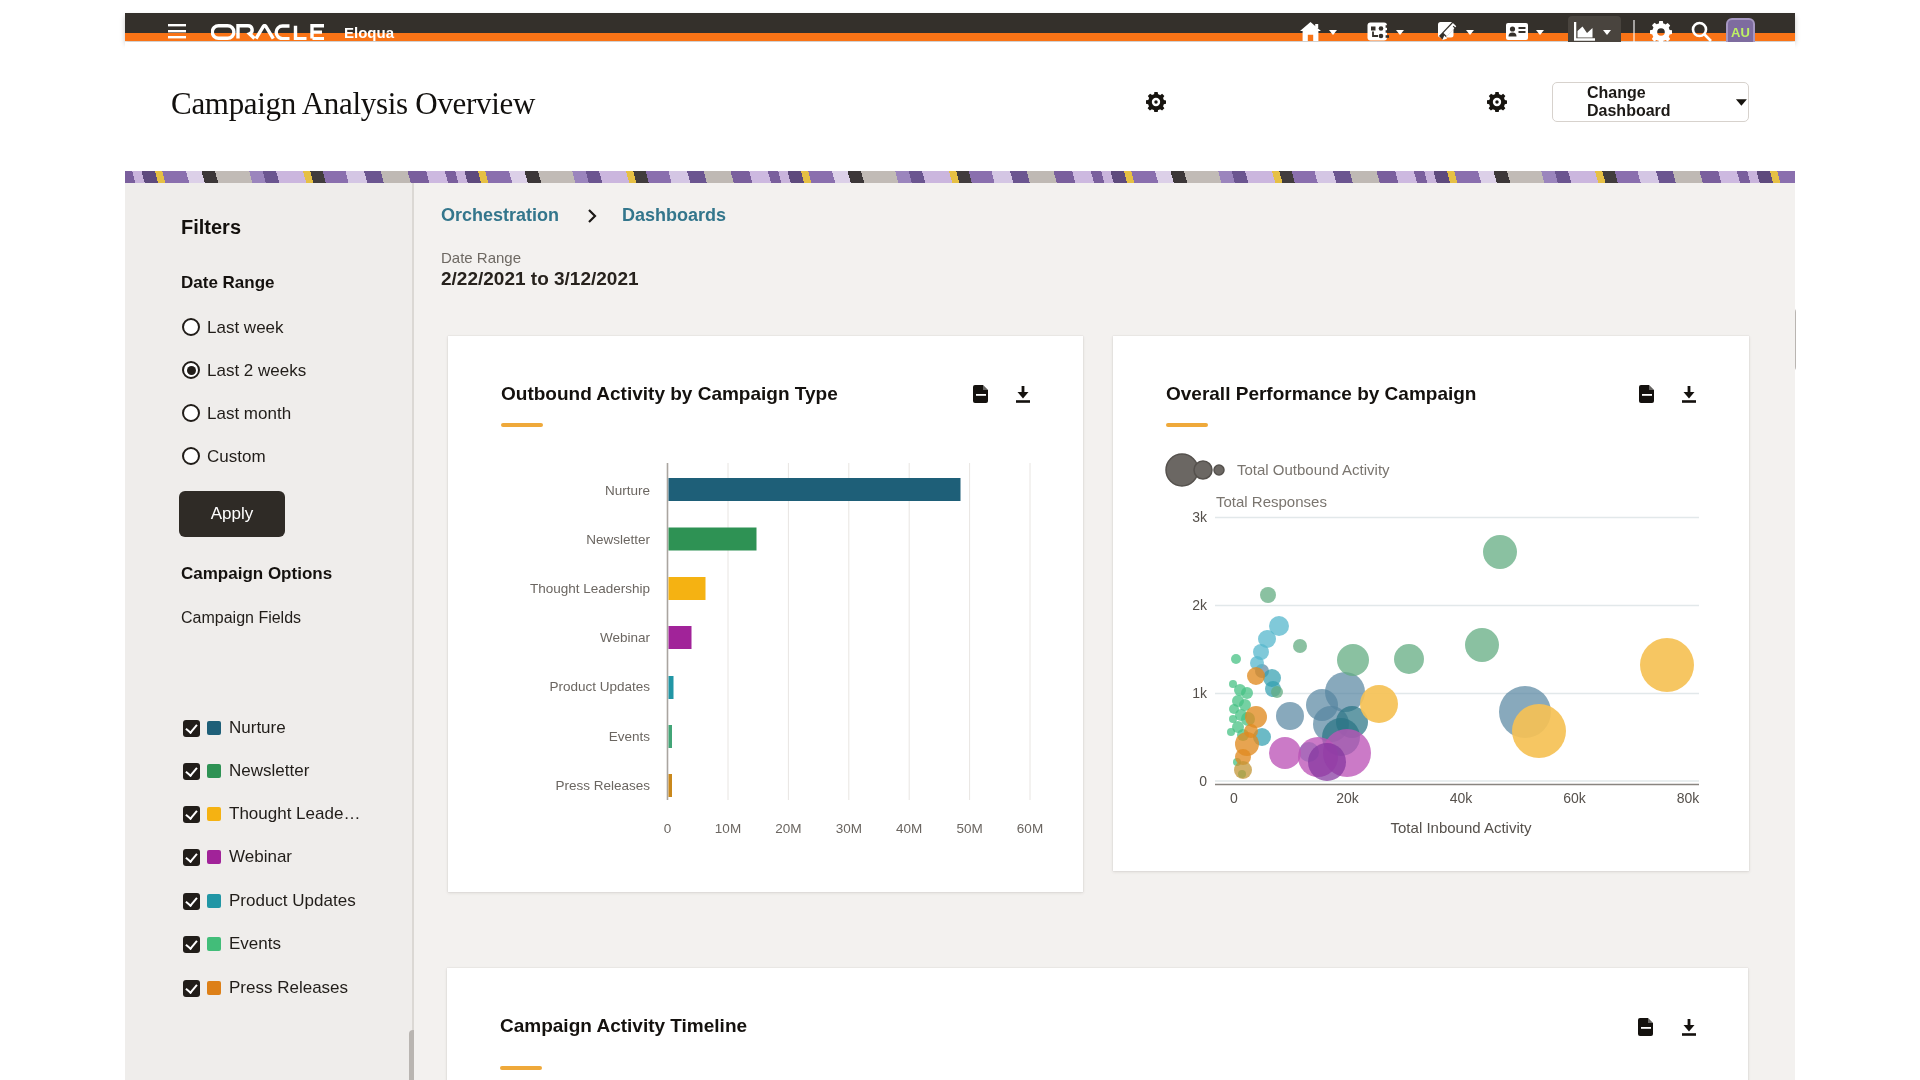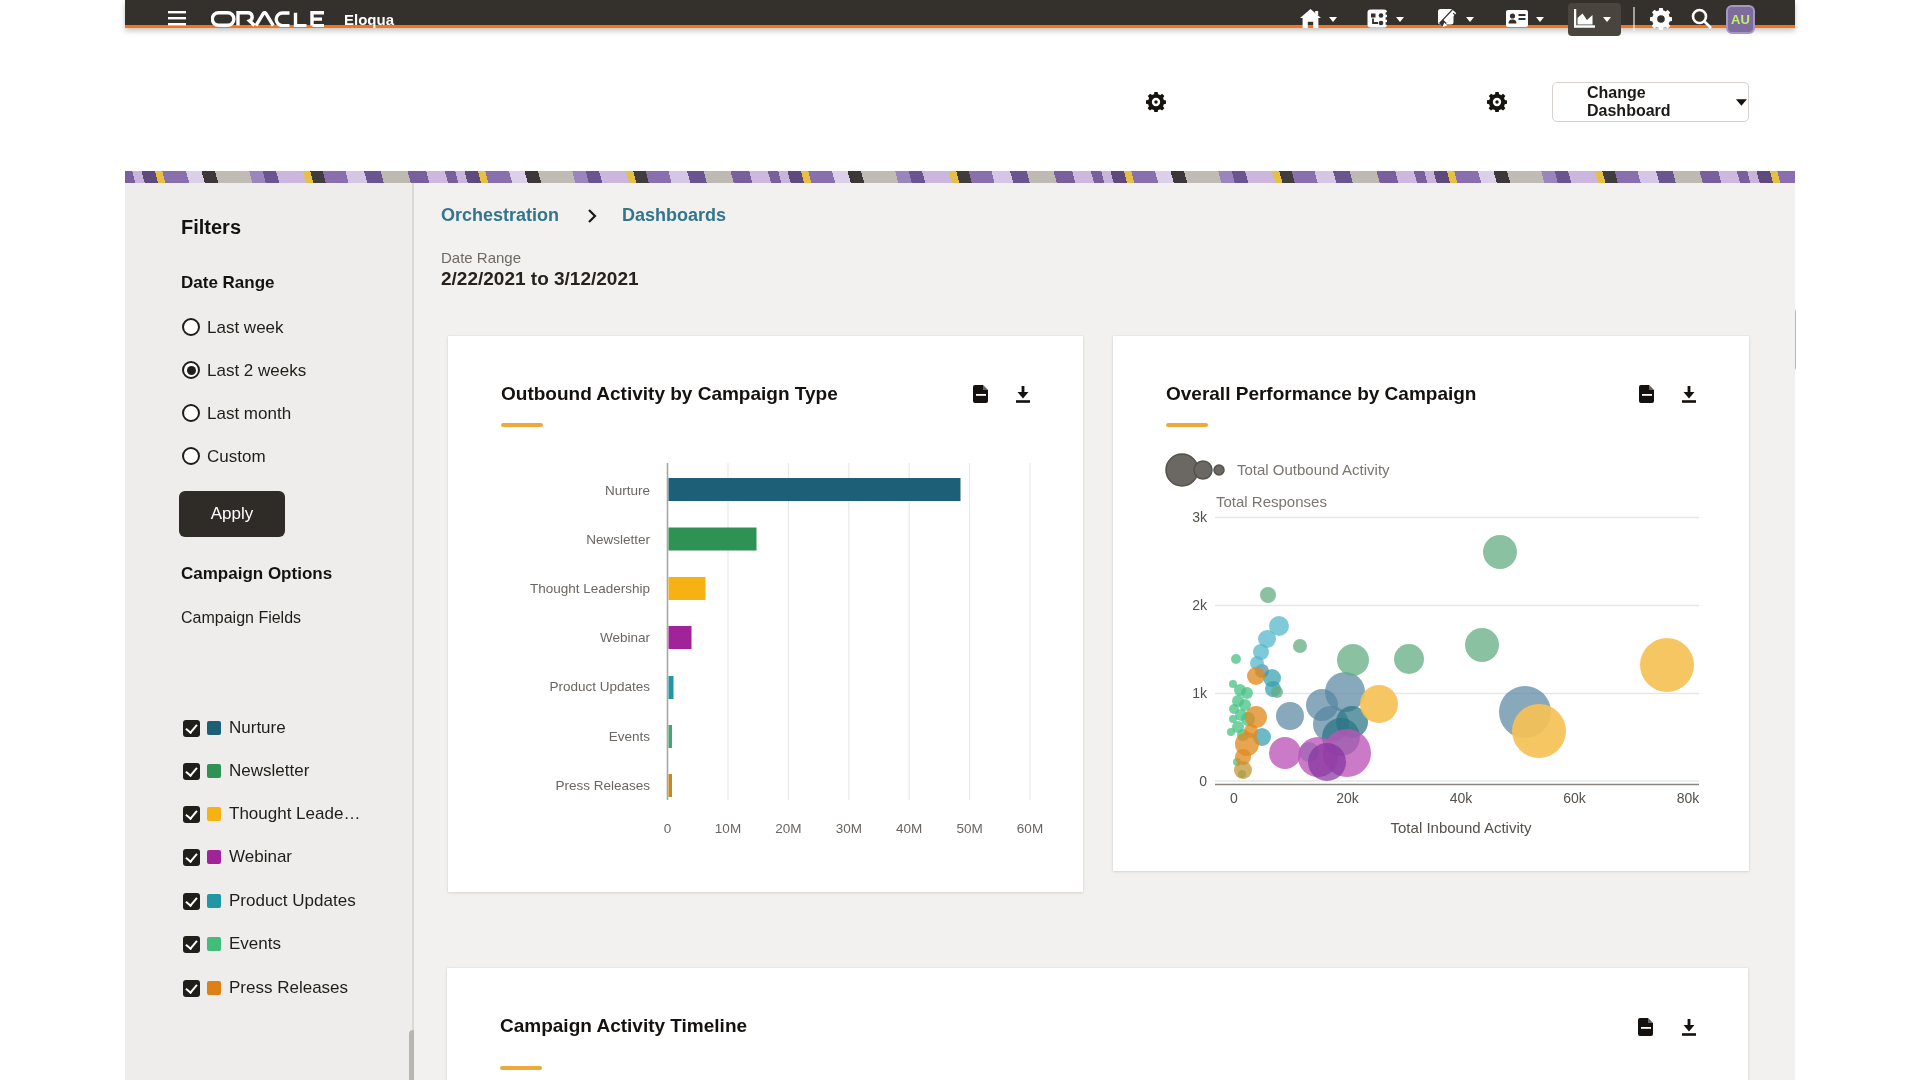--- a/index.html
+++ b/index.html
@@ -2,22 +2,22 @@
 <html><head>
 <meta charset="utf-8">
 <style>
   * { margin:0; padding:0; box-sizing:border-box; }
   html,body { width:1920px; height:1080px; background:#ffffff; overflow:hidden;
     font-family:"Liberation Sans", sans-serif; }
   #app { position:absolute; left:125px; top:0; width:1670px; height:1080px; background:#fff; }
   .abs { position:absolute; }
 
   
-  #navbar { position:absolute; left:0; top:0; width:1670px; height:28px;
-    background:#34302b; border-bottom:3px solid #f97316; box-shadow:0 3px 5px rgba(40,35,30,.25); }
+  #navbar { position:absolute; left:0; top:13px; width:1670px; height:28px;
+    background:#34302b; border-bottom:8px solid #f97316; box-shadow:0 3px 5px rgba(40,35,30,.25); }
   .caret-w { width:0; height:0; border-left:4.5px solid transparent; border-right:4.5px solid transparent; border-top:5px solid #fff; }
 
   
   #pagehead { position:absolute; left:0; top:42px; width:1670px; height:129px; background:#fff; }
   #ptitle { position:absolute; left:46px; top:44px; font-family:"Liberation Serif", serif;
     font-size:31px; color:#12100e; letter-spacing:-0.3px; }
   #chgbtn { position:absolute; left:1427px; top:40px; width:197px; height:40px; background:#fff;
     border:1px solid #d7d2cd; border-radius:5px; display:flex; align-items:center; justify-content:center;
     gap:14px; font-size:16px; font-weight:bold; color:#1c1916;padding-left:34px; }
 
@@ -134,20 +134,21 @@
 
     <svg class="abs" style="left:1566px;top:8px;" width="21" height="21" viewBox="0 0 21 21">
       <circle cx="8.5" cy="8.5" r="6.5" fill="none" stroke="#fff" stroke-width="2.6"></circle>
       <path d="M13.5 13.5 L20 20" stroke="#fff" stroke-width="2.6"></path>
     </svg>
 
     <div class="abs" style="left:1601px;top:5px;width:29px;height:29px;background:#7e6c9f;border:2px solid #a697c2;border-radius:6px;color:#bef264;font-size:13px;font-weight:bold;display:flex;align-items:center;justify-content:center;">AU</div>
   </div>
 
   <div id="pagehead">
+    <div id="ptitle">Campaign Analysis Overview</div>
     <svg class="abs" style="left:1021px;top:50px;" width="20" height="20" viewBox="0 0 22 22">
       <path d="M9.2 0 h3.6 l.5 2.6 a8.6 8.6 0 0 1 2.2 .9 l2.2-1.5 2.5 2.5-1.5 2.2 a8.6 8.6 0 0 1 .9 2.2 l2.6.5 v3.6 l-2.6.5 a8.6 8.6 0 0 1-.9 2.2 l1.5 2.2-2.5 2.5-2.2-1.5 a8.6 8.6 0 0 1-2.2.9 l-.5 2.6 H9.2 l-.5-2.6 a8.6 8.6 0 0 1-2.2-.9 l-2.2 1.5-2.5-2.5 1.5-2.2 a8.6 8.6 0 0 1-.9-2.2 L0 12.8 V9.2 l2.6-.5 a8.6 8.6 0 0 1 .9-2.2 L2 4.3 4.5 1.8 6.7 3.3 a8.6 8.6 0 0 1 2.2-.9 Z M11 6.4 a4.6 4.6 0 1 0 0 9.2 a4.6 4.6 0 0 0 0-9.2 Z" fill="#17140f"></path>
       <circle cx="11" cy="11" r="1.9" fill="#17140f"></circle>
     </svg>
     <svg class="abs" style="left:1362px;top:50px;" width="20" height="20" viewBox="0 0 22 22">
       <path d="M9.2 0 h3.6 l.5 2.6 a8.6 8.6 0 0 1 2.2 .9 l2.2-1.5 2.5 2.5-1.5 2.2 a8.6 8.6 0 0 1 .9 2.2 l2.6.5 v3.6 l-2.6.5 a8.6 8.6 0 0 1-.9 2.2 l1.5 2.2-2.5 2.5-2.2-1.5 a8.6 8.6 0 0 1-2.2.9 l-.5 2.6 H9.2 l-.5-2.6 a8.6 8.6 0 0 1-2.2-.9 l-2.2 1.5-2.5-2.5 1.5-2.2 a8.6 8.6 0 0 1-.9-2.2 L0 12.8 V9.2 l2.6-.5 a8.6 8.6 0 0 1 .9-2.2 L2 4.3 4.5 1.8 6.7 3.3 a8.6 8.6 0 0 1 2.2-.9 Z M11 6.4 a4.6 4.6 0 1 0 0 9.2 a4.6 4.6 0 0 0 0-9.2 Z" fill="#17140f"></path>
       <circle cx="11" cy="11" r="1.9" fill="#17140f"></circle>
     </svg>
     <div id="chgbtn">Change Dashboard
       <svg width="14" height="9" viewBox="0 0 14 9">

